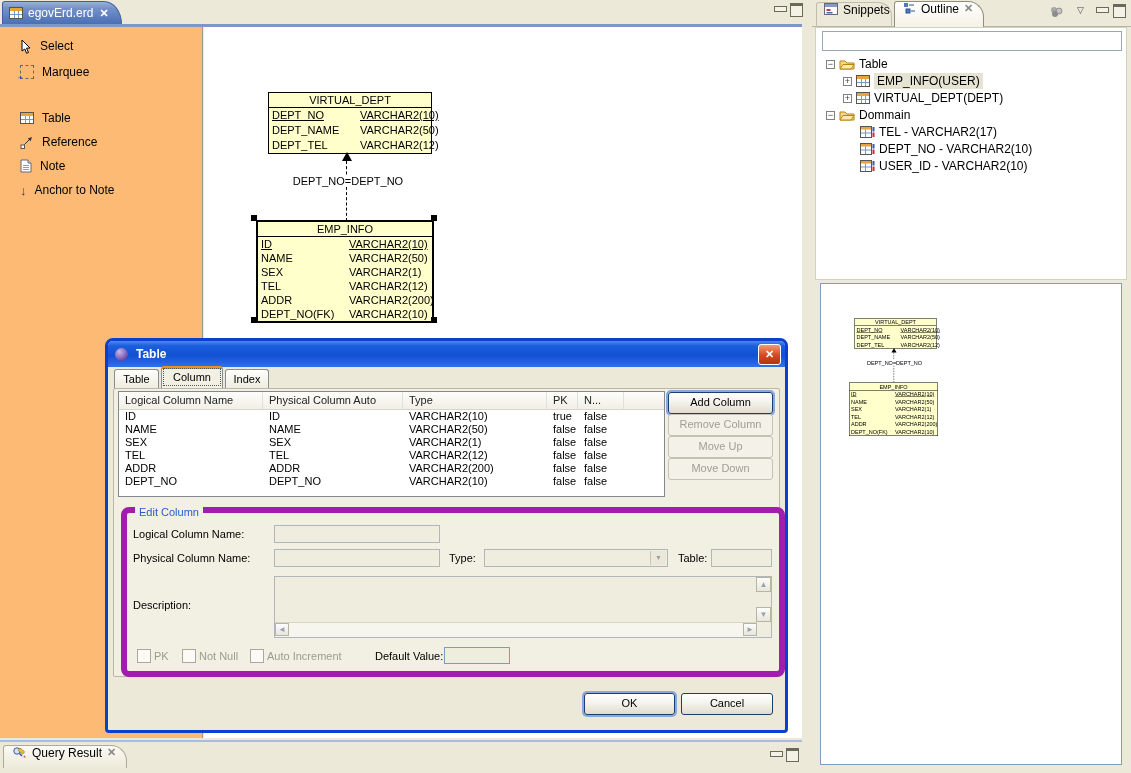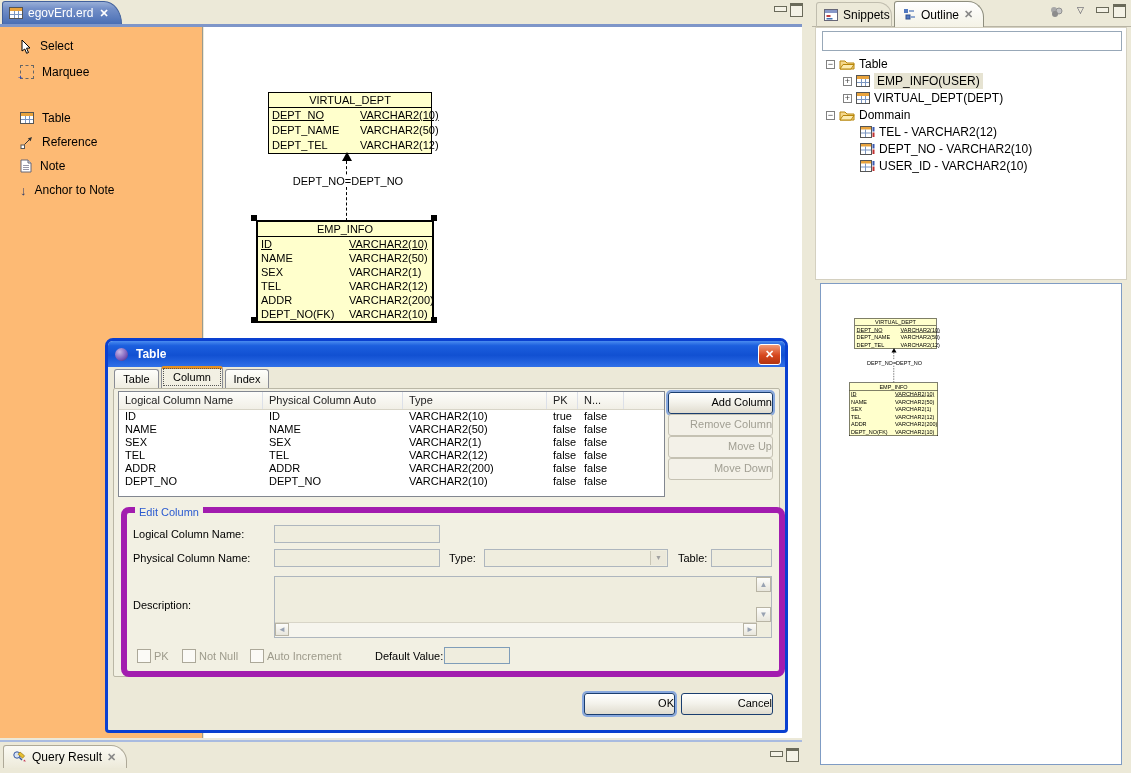--- a/index.html
+++ b/index.html
@@ -38,33 +38,33 @@
         border:1px solid #BAB7A6;border-radius:2px;box-sizing:border-box}
   .grid{position:absolute;left:10px;top:50px;width:547px;height:106px;background:#fff;
         border:1px solid #828790;box-sizing:border-box}
   .ghead{display:flex;height:17px;line-height:17px;background:linear-gradient(#FDFDFA,#F1EFE6);
         border-bottom:1px solid #D8D5C8;color:#222}
   .ghead span{border-right:1px solid #DCE0E8;padding-left:6px;box-sizing:border-box;overflow:hidden;white-space:nowrap}
   .grow{display:flex;height:13px;line-height:13px}
   .grow span{padding-left:6px;box-sizing:border-box;overflow:hidden;white-space:nowrap}
   .c1{width:144px}.c2{width:140px}.c3{width:144px}.c4{width:31px}.c5{width:46px}
   .xbtn{position:absolute;width:103px;height:20px;border:1px solid #1A3E6F;border-radius:3px;
-        background:linear-gradient(#FFFFFF,#F4F3EC 45%,#E0DCCF);font-size:11px;text-align:right;line-height:18px}
+        background:linear-gradient(#FFFFFF,#F4F3EC 45%,#E0DCCF);font-size:11px;text-align:center;line-height:18px}
   .xbtn.focus{box-shadow:0 0 0 2px #88A8DE}
   .xbtn.disabled{border-color:#C5C2B3;background:#F3F1E8;color:#A19F93;box-shadow:none}
   .fieldset{position:absolute;left:13px;top:166px;width:652px;height:158px;border:6px solid #a21caf;border-radius:8px}
   .legend{position:absolute;top:-7px;left:8px;background:#F2F0E3;padding:0 4px;color:#2A5AD0;font-size:11px}
   .dinput{position:absolute;background:#EFEDDE;border:1px solid #AEB6BE;height:18px;box-sizing:border-box}
   .flabel{position:absolute;font-size:11px;color:#000;white-space:nowrap}
   .glabel{position:absolute;font-size:11px;color:#9E9B8C;white-space:nowrap}
   .cbx{position:absolute;width:12px;height:12px;border:1px solid #ACA899;background:#FBFAF6}
   .sbtn{position:absolute;background:linear-gradient(#FDFDFB,#E8E6DC);border:1px solid #B8B4A4;
         color:#98A2B2;font-size:8px;line-height:13px;text-align:center;box-sizing:border-box}
   
-  .rtab{position:absolute;display:flex;align-items:center;gap:5px;font-size:12px;box-sizing:border-box}
+  .rtab{position:absolute;display:flex;align-items:flex-start;gap:5px;font-size:12px;box-sizing:border-box}
   .tree-row{position:absolute;display:flex;align-items:center;gap:4px;height:16px;font-size:12px;white-space:nowrap}
   .exp{width:9px;height:9px;border:1px solid #808080;background:#fff;font-size:9px;line-height:7px;
        text-align:center;color:#444;box-sizing:border-box;flex:0 0 9px}
   
   .wmin{position:absolute;width:11px;height:4px;border:1px solid #6A6A5A;background:#F4F2E6}
   .wmax{position:absolute;width:11px;height:10px;border:1px solid #6A6A5A;border-top:3px solid #6A6A5A;background:#F4F2E6}
   .xclose{font-size:11px;color:#444;font-weight:bold}
   svg{display:block}
 </style>
 </head>
@@ -406,21 +406,21 @@
       <span>
         <svg width="15" height="12" viewBox="0 0 15 12">
             <rect x="0.5" y="0.5" width="11" height="11" fill="#fff" stroke="#555"></rect>
             <rect x="1" y="1" width="10" height="2.5" fill="#E8A33D"></rect>
             <line x1="1" y1="7" x2="11" y2="7" stroke="#7A96C2"></line>
             <line x1="5.5" y1="3.5" x2="5.5" y2="11" stroke="#7A96C2"></line>
             <rect x="12.5" y="1" width="2" height="4.5" fill="#3858B0"></rect>
             <rect x="12.5" y="6.5" width="2" height="4.5" fill="#C03030"></rect>
           </svg>
       </span>
-      <span>TEL - VARCHAR2(12)</span>
+      <span>TEL - VARCHAR2(17)</span>
     </div>
     <div class="tree-row" style="left:48px;top:141px">
       <span>
         <svg width="15" height="12" viewBox="0 0 15 12">
             <rect x="0.5" y="0.5" width="11" height="11" fill="#fff" stroke="#555"></rect>
             <rect x="1" y="1" width="10" height="2.5" fill="#E8A33D"></rect>
             <line x1="1" y1="7" x2="11" y2="7" stroke="#7A96C2"></line>
             <line x1="5.5" y1="3.5" x2="5.5" y2="11" stroke="#7A96C2"></line>
             <rect x="12.5" y="1" width="2" height="4.5" fill="#3858B0"></rect>
             <rect x="12.5" y="6.5" width="2" height="4.5" fill="#C03030"></rect>

